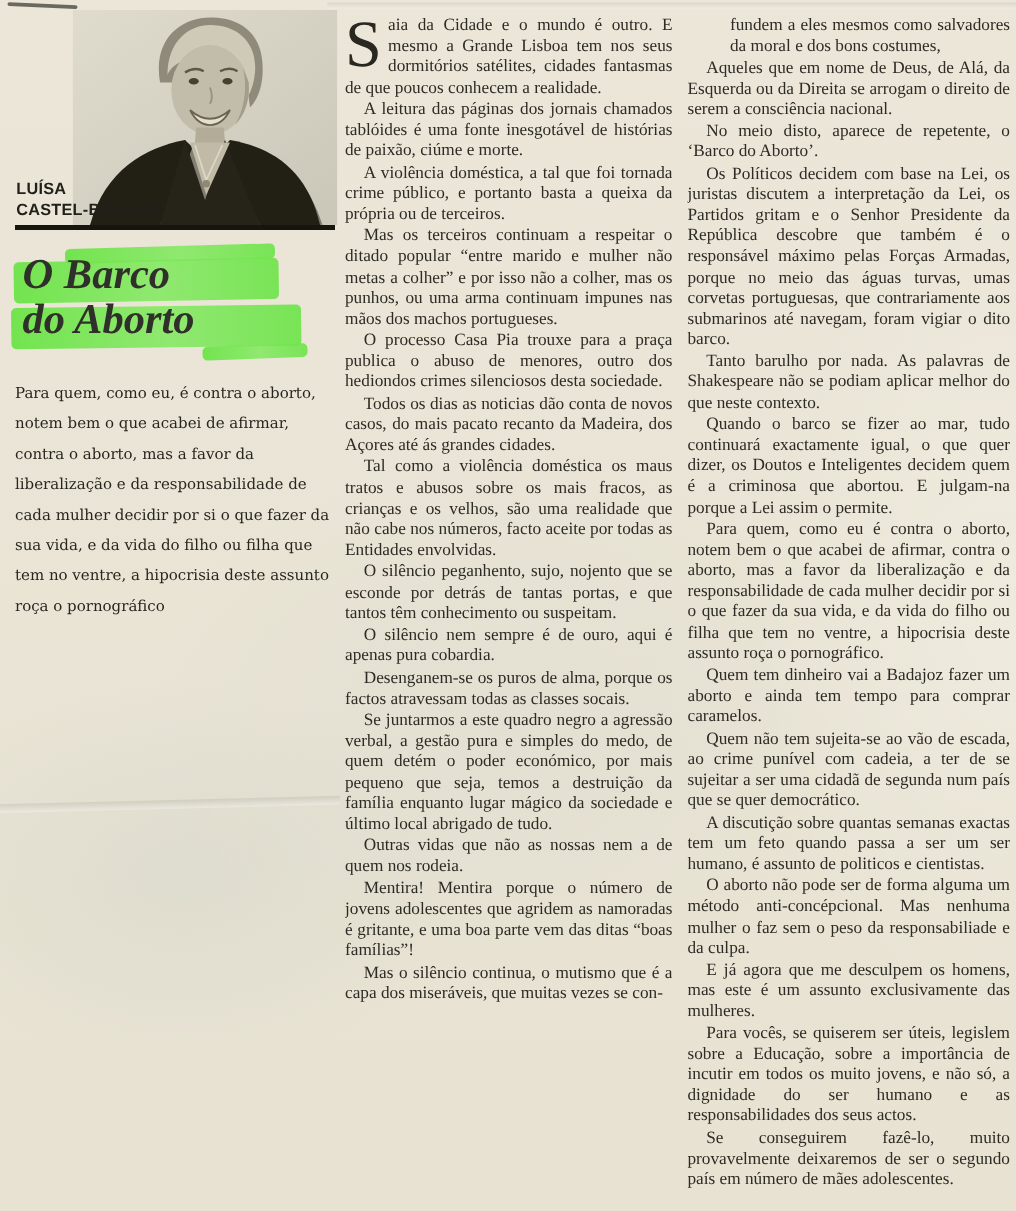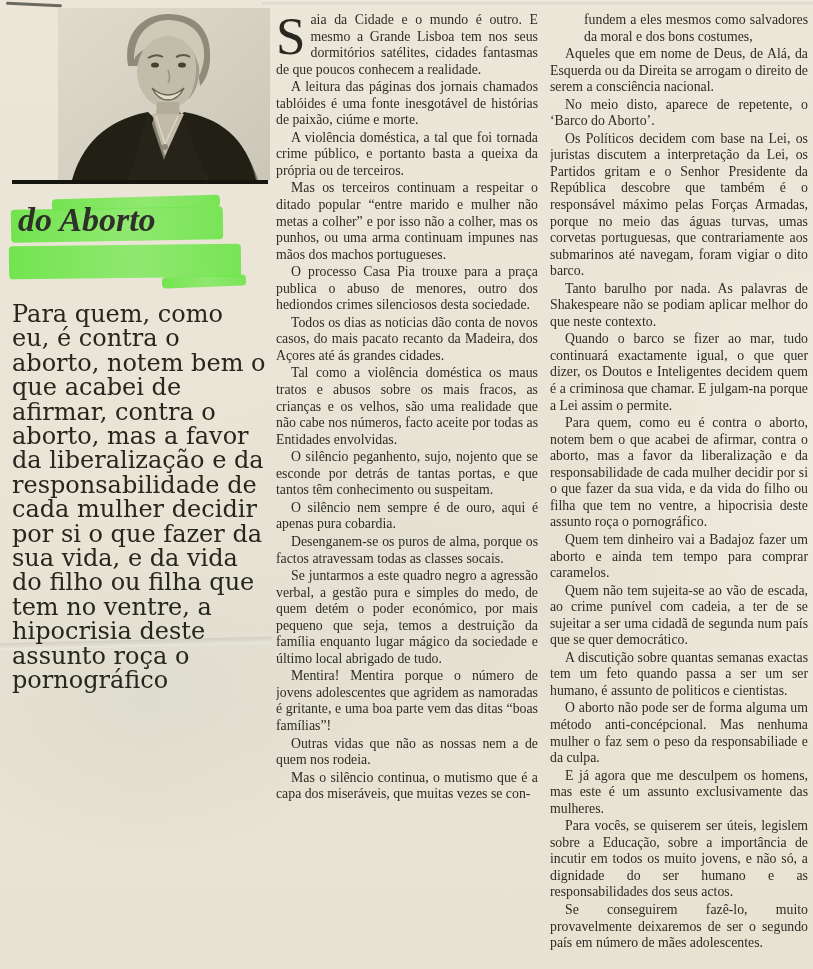--- a/index.html
+++ b/index.html
@@ -34,21 +34,21 @@
     font-style:italic;font-weight:bold;font-size:34px;line-height:36px;color:#30302a;
     padding-left:4px;}
   .streak{position:absolute;z-index:1;border-radius:4px;
     background:linear-gradient(90deg, rgba(108,228,72,.95) 0%, rgba(121,233,86,.8) 55%, rgba(108,228,72,.9) 100%);}
   .streak.s1{left:38px;top:-5px;width:168px;height:12px;transform:rotate(-1.6deg);}
   .streak.s2{left:-3px;top:6px;width:212px;height:33px;transform:rotate(-1deg);}
   .streak.s3{left:-5px;top:43px;width:232px;height:33px;transform:rotate(-.7deg);}
   .streak.s4{left:148px;top:74px;width:84px;height:11px;transform:rotate(-2.2deg);}
 
   .lead{position:absolute;left:2px;top:296px;width:254px;
-    font-family:"DejaVu Serif", serif;font-size:24px;line-height:24.4px;color:#26251e;}
+    font-family:"DejaVu Serif", serif;font-size:12px;line-height:24.4px;color:#26251e;}
 
   
   .article{position:absolute;top:12px;height:951px;overflow:hidden;}
   .col-mid{left:276px;width:262px;}
   .col-right{left:550px;width:258px;}
   .article p{margin:0 0 1px;text-indent:15px;text-align:justify;
     font-family:"Liberation Serif", serif;font-size:13.8px;line-height:16.55px;color:#2d2b25;}
   .article p.first-par{text-indent:0;}
   .col-right .plist p:first-child{text-indent:0;margin-left:34px;}
   .dropcap{float:left;font-size:53px;line-height:42px;padding:3px 5px 0 0;color:#282720;}
@@ -92,61 +92,66 @@
       <path d="M14,172 C26,128 58,110 90,104 L96,110 L70,172 Z" fill="#221f15"></path>
       <path d="M198,172 C188,128 160,110 126,104 L120,110 L150,172 Z" fill="#221f15"></path>
       <path d="M90,104 L106,152 L122,104 L150,172 L70,172 Z" fill="#262318"></path>
 
       <polygon points="94,106 126,106 107,148" fill="#c0baa7"></polygon>
       <path d="M98,108 L107,136 L120,108" stroke="#ddd8c6" stroke-width="1.4" fill="none"></path>
       <circle cx="107" cy="139" r="3" fill="#8e8876"></circle>
     </svg>
   </div>
 
+  <div class="caption">
+    <div>LUÍSA</div>
+    <div>CASTEL-BRANCO</div>
+  </div>
 
   <div class="rule"></div>
 
   <div class="headline">
     <div class="streak s1"></div>
     <div class="streak s2"></div>
     <div class="streak s3"></div>
     <div class="streak s4"></div>
+    <div class="hl-row"><span class="hl-line">O Barco</span></div>
     <div class="hl-row"><span class="hl-line">do Aborto</span></div>
   </div>
 
   <div class="lead">Para quem, como eu, é contra o aborto, notem bem o que acabei de afirmar, contra o aborto, mas a favor da liberalização e da responsabilidade de cada mulher decidir por si o que fazer da sua vida, e da vida do filho ou filha que tem no ventre, a hipocrisia deste assunto roça o pornográfico</div>
 </div>
 
 <div class="article col-mid">
   <p class="first-par"><span class="dropcap">S</span><span>aia da Cidade e o mundo é outro. E mesmo a Grande Lisboa tem nos seus dormitórios satélites, cidades fantasmas de que poucos conhecem a realidade.</span></p>
   <div class="plist">
       <p>A leitura das páginas dos jornais chamados tablóides é uma fonte inesgotável de histórias de paixão, ciúme e morte.</p>
       <p>A violência doméstica, a tal que foi tornada crime público, e portanto basta a queixa da própria ou de terceiros.</p>
       <p>Mas os terceiros continuam a respeitar o ditado popular “entre marido e mulher não metas a colher” e por isso não a colher, mas os punhos, ou uma arma continuam impunes nas mãos dos machos portugueses.</p>
       <p>O processo Casa Pia trouxe para a praça publica o abuso de menores, outro dos hediondos crimes silenciosos desta sociedade.</p>
       <p>Todos os dias as noticias dão conta de novos casos, do mais pacato recanto da Madeira, dos Açores até ás grandes cidades.</p>
       <p>Tal como a violência doméstica os maus tratos e abusos sobre os mais fracos, as crianças e os velhos, são uma realidade que não cabe nos números, facto aceite por todas as Entidades envolvidas.</p>
       <p>O silêncio peganhento, sujo, nojento que se esconde por detrás de tantas portas, e que tantos têm conhecimento ou suspeitam.</p>
       <p>O silêncio nem sempre é de ouro, aqui é apenas pura cobardia.</p>
       <p>Desenganem-se os puros de alma, porque os factos atravessam todas as classes socais.</p>
       <p>Se juntarmos a este quadro negro a agressão verbal, a gestão pura e simples do medo, de quem detém o poder económico, por mais pequeno que seja, temos a destruição da família enquanto lugar mágico da sociedade e último local abrigado de tudo.</p>
+      <p>Outras vidas que não as nossas nem a de quem nos rodeia.</p>
       <p>Mentira! Mentira porque o número de jovens adolescentes que agridem as namoradas é gritante, e uma boa parte vem das ditas “boas famílias”!</p>
-      <p>Outras vidas que não as nossas nem a de quem nos rodeia.</p>
       <p>Mas o silêncio continua, o mutismo que é a capa dos miseráveis, que muitas vezes se con-</p>
     </div>
 </div>
 
 <div class="article col-right">
   <div class="plist">
       <p>fundem a eles mesmos como salvadores da moral e dos bons costumes,</p>
       <p>Aqueles que em nome de Deus, de Alá, da Esquerda ou da Direita se arrogam o direito de serem a consciência nacional.</p>
       <p>No meio disto, aparece de repetente, o ‘Barco do Aborto’.</p>
       <p>Os Políticos decidem com base na Lei, os juristas discutem a interpretação da Lei, os Partidos gritam e o Senhor Presidente da República descobre que também é o responsável máximo pelas Forças Armadas, porque no meio das águas turvas, umas corvetas portuguesas, que contrariamente aos submarinos até navegam, foram vigiar o dito barco.</p>
       <p>Tanto barulho por nada. As palavras de Shakespeare não se podiam aplicar melhor do que neste contexto.</p>
-      <p>Quando o barco se fizer ao mar, tudo continuará exactamente igual, o que quer dizer, os Doutos e Inteligentes decidem quem é a criminosa que chamar. E julgam-na porque a Lei assim o permite.</p>
+      <p>Quando o barco se fizer ao mar, tudo continuará exactamente igual, o que quer dizer, os Doutos e Inteligentes decidem quem é a criminosa que abortou. E julgam-na porque a Lei assim o permite.</p>
       <p>Para quem, como eu é contra o aborto, notem bem o que acabei de afirmar, contra o aborto, mas a favor da liberalização e da responsabilidade de cada mulher decidir por si o que fazer da sua vida, e da vida do filho ou filha que tem no ventre, a hipocrisia deste assunto roça o pornográfico.</p>
       <p>Quem tem dinheiro vai a Badajoz fazer um aborto e ainda tem tempo para comprar caramelos.</p>
       <p>Quem não tem sujeita-se ao vão de escada, ao crime punível com cadeia, a ter de se sujeitar a ser uma cidadã de segunda num país que se quer democrático.</p>
       <p>A discutição sobre quantas semanas exactas tem um feto quando passa a ser um ser humano, é assunto de politicos e cientistas.</p>
       <p>O aborto não pode ser de forma alguma um método anti-concépcional. Mas nenhuma mulher o faz sem o peso da responsabiliade e da culpa.</p>
       <p>E já agora que me desculpem os homens, mas este é um assunto exclusivamente das mulheres.</p>
       <p>Para vocês, se quiserem ser úteis, legislem sobre a Educação, sobre a importância de incutir em todos os muito jovens, e não só, a dignidade do ser humano e as responsabilidades dos seus actos.</p>
       <p>Se conseguirem fazê-lo, muito provavelmente deixaremos de ser o segundo país em número de mães adolescentes.</p>
     </div>
 

